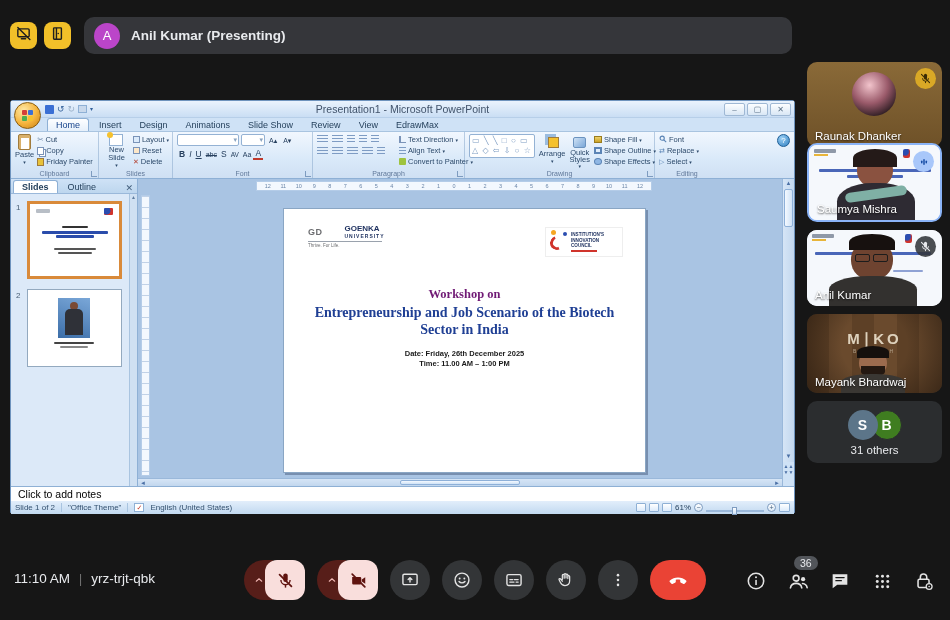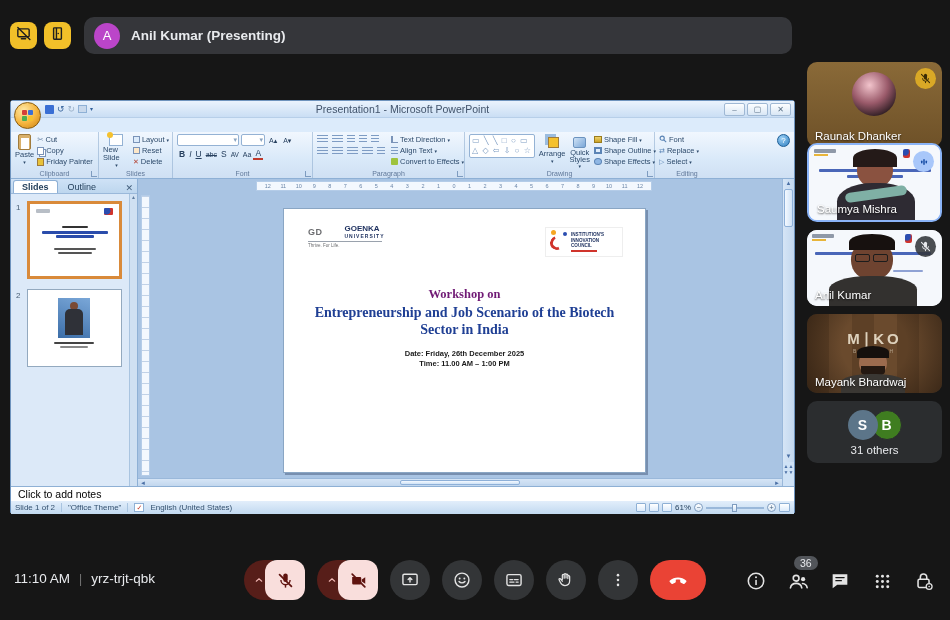--- a/index.html
+++ b/index.html
@@ -56,21 +56,21 @@
   .vruler i{display:block;width:100%;height:100%;background:repeating-linear-gradient(#9fb8d8 0 1px,transparent 1px 11px);opacity:.6}
   .canvas{position:absolute;left:145px;top:29px;width:363px;height:265px;background:#fff;border:1px solid #8aa6c4;box-shadow:2px 2px 0 rgba(60,80,110,.45)}
   .vscroll{position:absolute;right:0;top:0;width:12px;bottom:24px;background:linear-gradient(90deg,#d6e5f6,#c2d7ee);border-left:1px solid #9ab8da;color:#4a6fa5;font-size:6px;text-align:center;line-height:9px}
   .vthumb{position:absolute;left:1px;right:1px;top:10px;height:38px;background:linear-gradient(90deg,#f4f9ff,#cfe2f6);border:1px solid #8eb0d8;border-radius:2px}
   .slidenav{position:absolute;right:0;bottom:0;width:12px;height:24px;background:#cfe2f6;border-left:1px solid #9ab8da;color:#4a6fa5;font-size:5px;line-height:6px;text-align:center;padding-top:1px}
   .hscroll{position:absolute;left:0;right:12px;bottom:0;height:8px;background:linear-gradient(#d6e5f6,#c2d7ee);border-top:1px solid #9ab8da;color:#4a6fa5;font-size:6px;display:flex;justify-content:space-between;align-items:center;padding:0 2px;line-height:6px}
   .w-notes{position:absolute;left:0;right:0;top:385px;height:15px;background:#fff;border-top:1px solid #8eb0d5;display:flex;align-items:center}
   .notes-text{font-size:10.5px;color:#000;margin-left:7px}
   .w-status{position:absolute;left:0;right:0;top:400px;height:13px;background:linear-gradient(#e2eefb,#c2d9f0);display:flex;align-items:center;font-size:8px;color:#33506e;padding:0 4px;gap:6px}
   .sdiv{width:1px;height:9px;background:#a9c4e0}
-  .zoomctl{margin-left:auto;display:flex;align-items:center;gap:3px}
+  .zoomctl{margin-left:auto;display:flex;align-items:flex-end;gap:3px}
   .viewbtn{width:10px;height:9px;border:1px solid #8eb0d5;background:linear-gradient(#fff,#dcebfb);border-radius:1px}
   .zoom-track{width:58px;height:2px;background:#9ab8da;position:relative}
   .zoom-thumb{position:absolute;left:26px;top:-3px;width:5px;height:8px;background:linear-gradient(#fdfeff,#cfe2f6);border:1px solid #7e9cc0}
   .roundbtn{width:9px;height:9px;border-radius:50%;border:1px solid #7e9cc0;background:linear-gradient(#fff,#d9e7f5);font-size:7px;line-height:7px;text-align:center;color:#44607e}
 
   
   .sl-heading{position:absolute;left:0;right:0;top:78px;text-align:center;font-family:"Liberation Serif",serif;font-weight:bold;font-size:12.5px;color:#701a75}
   .sl-title{position:absolute;left:10px;right:10px;top:95px;text-align:center;font-family:"Liberation Serif",serif;font-weight:bold;font-size:14px;line-height:17px;color:#1f3f94}
   .sl-date{position:absolute;left:0;right:0;top:140px;text-align:center;font-size:7.5px;font-weight:bold;color:#1a1a1a}
   .sl-time{position:absolute;left:0;right:0;top:150px;text-align:center;font-size:7.5px;font-weight:bold;color:#1a1a1a}
@@ -168,20 +168,30 @@
         <span style="font-size:6px">▾</span>
       </div>
       <div class="w-title-text">Presentation1 - Microsoft PowerPoint</div>
       <div class="w-btns">
         <div class="w-btn">–</div>
         <div class="w-btn">▢</div>
         <div class="w-btn">✕</div>
       </div>
     </div>
 
+    <div class="w-tabs">
+      <span class="rtab active">Home</span>
+      <span class="rtab">Insert</span>
+      <span class="rtab">Design</span>
+      <span class="rtab">Animations</span>
+      <span class="rtab">Slide Show</span>
+      <span class="rtab">Review</span>
+      <span class="rtab">View</span>
+      <span class="rtab">EdrawMax</span>
+    </div>
 
     <div class="w-ribbon">
 
       <div class="rgroup" style="width:88px">
         <div style="display:flex;gap:3px">
           <div class="bigbtn">
             <span style="width:13px;height:16px;background:#d9b06a;border:1px solid #a07b3c;border-radius:2px;position:relative">
                 <i style="position:absolute;left:2px;top:3px;width:8px;height:11px;background:#fff"></i>
               </span>
             <span>Paste</span>
@@ -205,21 +215,21 @@
         <div class="rgroup-label">Clipboard</div>
         <div class="launcher"></div>
       </div>
 
       <div class="rgroup" style="width:74px">
         <div style="display:flex;gap:3px">
           <div class="bigbtn">
             <span style="width:14px;height:12px;background:#fff;border:1px solid #94b2d4;position:relative">
                 <i style="position:absolute;left:-3px;top:-3px;width:6px;height:6px;background:#f5c12e;border-radius:50%"></i>
               </span>
-            <span style="text-align:left;line-height:8px">New Slide</span>
+            <span style="text-align:center;line-height:8px">New Slide</span>
               <span style="font-size:5px">▾</span>
           </div>
           <div>
             <div class="smallrow">
                 <span style="width:7px;height:7px;border:1px solid #7a93b8;background:#dcebfb"></span>
                 <span>Layout</span>
                 <span style="font-size:5px">▾</span>
               </div>
             <div class="smallrow">
                 <span style="width:7px;height:7px;border:1px solid #7a93b8;background:#fde7c8"></span>
@@ -253,21 +263,21 @@
           <span class="fbtn">S</span>
           <span class="fbtn" style="font-size:6.5px">AV</span>
           <span class="fbtn" style="font-size:7px">Aa</span>
           <span class="fbtn" style="border-bottom:2px solid #c0392b;line-height:9px">A</span>
         </div>
         <div class="rgroup-label">Font</div>
         <div class="launcher"></div>
       </div>
 
       <div class="rgroup" style="width:152px">
-        <div style="display:flex;gap:6px">
+        <div style="display:flex;gap:14px">
           <div>
             <div style="display:flex;gap:4px;margin:1px 0 4px">
               <span class="mini-lines"></span>
               <span class="mini-lines"></span>
               <span class="mini-lines" style="width:8px"></span>
               <span class="mini-lines" style="width:8px"></span>
               <span class="mini-lines" style="width:8px"></span>
             </div>
             <div style="display:flex;gap:4px">
               <span class="mini-lines"></span>
@@ -283,21 +293,21 @@
                 <span>Text Direction</span>
                 <span style="font-size:5px">▾</span>
               </div>
             <div class="smallrow">
                 <span class="mini-lines" style="width:7px;height:7px"></span>
                 <span>Align Text</span>
                 <span style="font-size:5px">▾</span>
               </div>
             <div class="smallrow">
                 <span style="width:7px;height:7px;background:#9ec33e;border-radius:1px"></span>
-                <span>Convert to Effects</span>
+                <span>Convert to Painter</span>
                 <span style="font-size:5px">▾</span>
               </div>
           </div>
         </div>
         <div class="rgroup-label">Paragraph</div>
         <div class="launcher"></div>
       </div>
 
       <div class="rgroup" style="width:190px">
         <div style="display:flex;gap:4px;align-items:flex-start">

